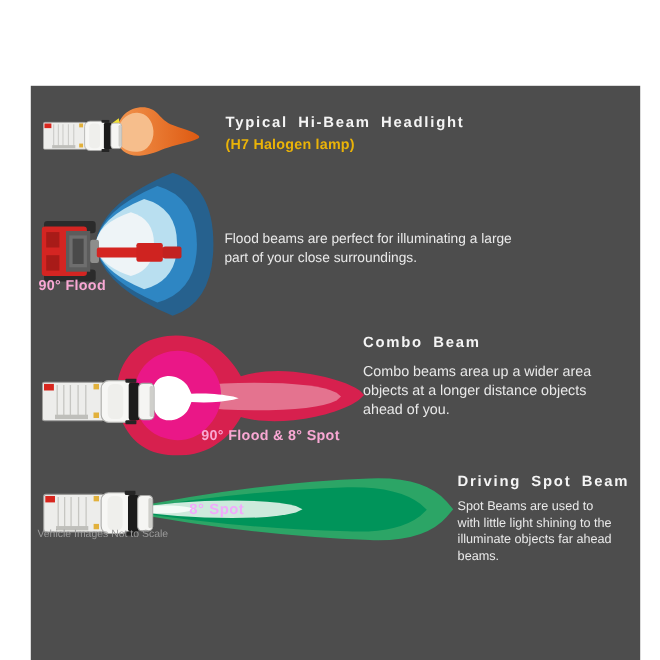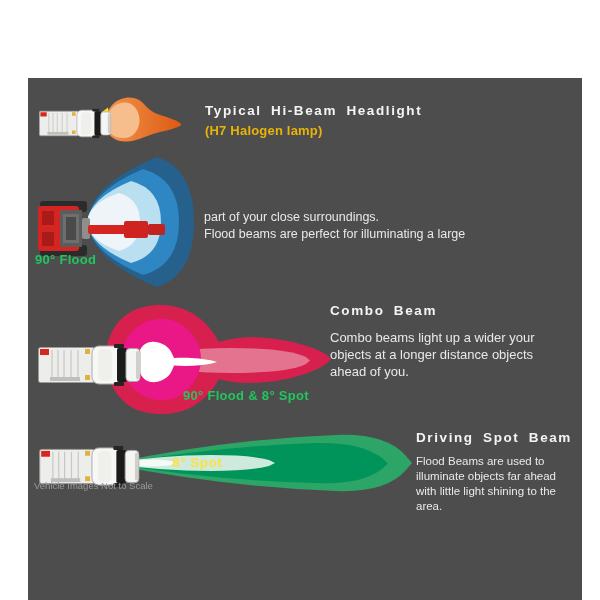--- a/index.html
+++ b/index.html
@@ -18,24 +18,24 @@
   }
   .subheading{
     font-size:13px;font-weight:bold;color:#eab308;white-space:nowrap;letter-spacing:0.2px;
   }
   .desc{color:#E9E9E9;}
   .desc div{white-space:nowrap;}
   .desc-l{font-size:12.5px;line-height:17px;}
   .desc-m{font-size:13px;line-height:17px;}
   .desc-s{font-size:11.5px;line-height:15px;}
   .beam-label{
-    font-size:13px;font-weight:bold;color:#22c55e;white-space:nowrap;letter-spacing:0.3px;
+    font-size:13px;font-weight:bold;color:#f9a8d4;white-space:nowrap;letter-spacing:0.3px;
   }
   .beam-label-dark{
-    font-size:13.5px;font-weight:bold;color:#fde047;white-space:nowrap;letter-spacing:0.5px;
+    font-size:13.5px;font-weight:bold;color:#f0abfc;white-space:nowrap;letter-spacing:0.5px;
   }
   .footnote{
     font-size:9.5px;color:#9B9B9B;white-space:nowrap;text-align:center;
   }
   svg{display:block;}
 </style>
 </head>
 <body>
 
 <svg width="0" height="0" style="position:absolute" aria-hidden="true">
@@ -98,50 +98,50 @@
       <rect x="27" y="74" width="16" height="29" fill="#6E6E6E"></rect>
       <rect x="30" y="77" width="10" height="23" fill="#4A4A4A"></rect>
       <rect x="46" y="78" width="8" height="21" rx="2" fill="#8E8E8C"></rect>
       <rect x="52" y="85" width="74" height="9" rx="2" fill="#D42522"></rect>
       <rect x="88" y="81" width="24" height="17" rx="2" fill="#CF2320"></rect>
       <rect x="112" y="84" width="17" height="11" rx="2" fill="#C22220"></rect>
     </g>
   </svg>
   <div class="abs beam-label" style="left:7px;top:174px">90° Flood</div>
   <div class="abs desc desc-l" style="left:176px;top:131px">
+    <div>Flood beams are perfect for illuminating a large</div>
     <div>part of your close surroundings.</div>
-    <div>Flood beams are perfect for illuminating a large</div>
   </div>
 
   <svg class="abs" style="left:8px;top:222px" width="300" height="114" viewBox="0 0 300 114">
     <path d="M 70,58 C 70,32 85,12 108,7 C 128,2 149,7 162,17 C 171,24 178,33 183,42 C 196,38 213,36 231,38 C 259,41 281,48 291,55 L 295,59 L 291,63 C 281,71 259,79 231,82 C 213,84 196,83 183,79 C 178,88 171,97 162,103 C 149,113 128,117 108,112 C 85,107 70,84 70,58 Z" fill="#D7204E"></path>
     <path d="M 112,60 Q 135,48 195,48 Q 252,48 270,57 L 274,60.5 L 270,64 Q 252,73 195,73 Q 135,73 112,60 Z" fill="#E4738F"></path>
     <path d="M 86,59 C 86,40 97,26 113,21 C 127,16 142,20 151,29 C 160,37 165,47 165,59 C 165,71 160,81 151,90 C 142,99 127,103 113,98 C 97,93 86,78 86,59 Z" fill="#EA1787"></path>
     <path d="M 102,61 C 102,49 107,43 115,42 C 123,41 130,45 134,50 C 136,53 137,56 138,58 C 152,57 166,58.5 176,60.5 L 181,62 L 176,63.5 C 166,65.5 152,66.5 138,65.5 C 137,68 136,71 134,74 C 130,79 123,83 115,82 C 107,81 102,73 102,61 Z" fill="#FFFFFF"></path>
     <use href="#truck" xlink:href="#truck" x="2" y="44" width="104" height="42"></use>
   </svg>
   <div class="abs beam-label" style="left:155px;top:310px">90° Flood &amp; 8° Spot</div>
   <div class="abs heading" style="left:302px;top:225px">Combo Beam</div>
   <div class="abs desc desc-m" style="left:302px;top:251px">
-    <div>Combo beams light up a wider your</div>
+    <div>Combo beams area up a wider area</div>
     <div>objects at a longer distance objects</div>
     <div>ahead of you.</div>
   </div>
 
   <svg class="abs" style="left:8px;top:352px" width="380" height="66" viewBox="0 0 380 66">
     <path d="M 72,34 Q 190,9 300,5 Q 350,3 370,26 L 376,33 L 370,40 Q 350,63 300,61 Q 190,57 72,34 Z" fill="#2CA566"></path>
     <path d="M 76,34 Q 185,16 280,13 Q 325,12 346,28 L 352,33.5 L 346,39 Q 325,55 280,53 Q 185,51 76,34 Z" fill="#00945A"></path>
     <path d="M 74,33.5 Q 125,25 175,25 Q 215,25 233,30 L 239,33 L 233,36 Q 215,41 175,41 Q 125,41 74,33.5 Z" fill="#CDEADC"></path>
     <path d="M 72,33.5 Q 95,29 120,29.5 Q 135,30 141,33 Q 135,36 120,36.5 Q 95,37 72,33.5 Z" fill="#F4FBF7"></path>
     <use href="#truck" xlink:href="#truck" x="3" y="16" width="102" height="41"></use>
   </svg>
   <div class="abs beam-label-dark" style="left:144px;top:377px">8° Spot</div>
   <div class="abs heading" style="left:388px;top:352px">Driving Spot Beam</div>
   <div class="abs desc desc-s" style="left:388px;top:376px">
-    <div>Flood Beams are used to</div>
+    <div>Spot Beams are used to</div>
+    <div>with little light shining to the</div>
     <div>illuminate objects far ahead</div>
-    <div>with little light shining to the</div>
-    <div>area.</div>
+    <div>beams.</div>
   </div>
 
   <div class="abs footnote" style="left:6px;top:402px">Vehicle Images Not to Scale</div>
 
 </div>
 
 </body></html>

